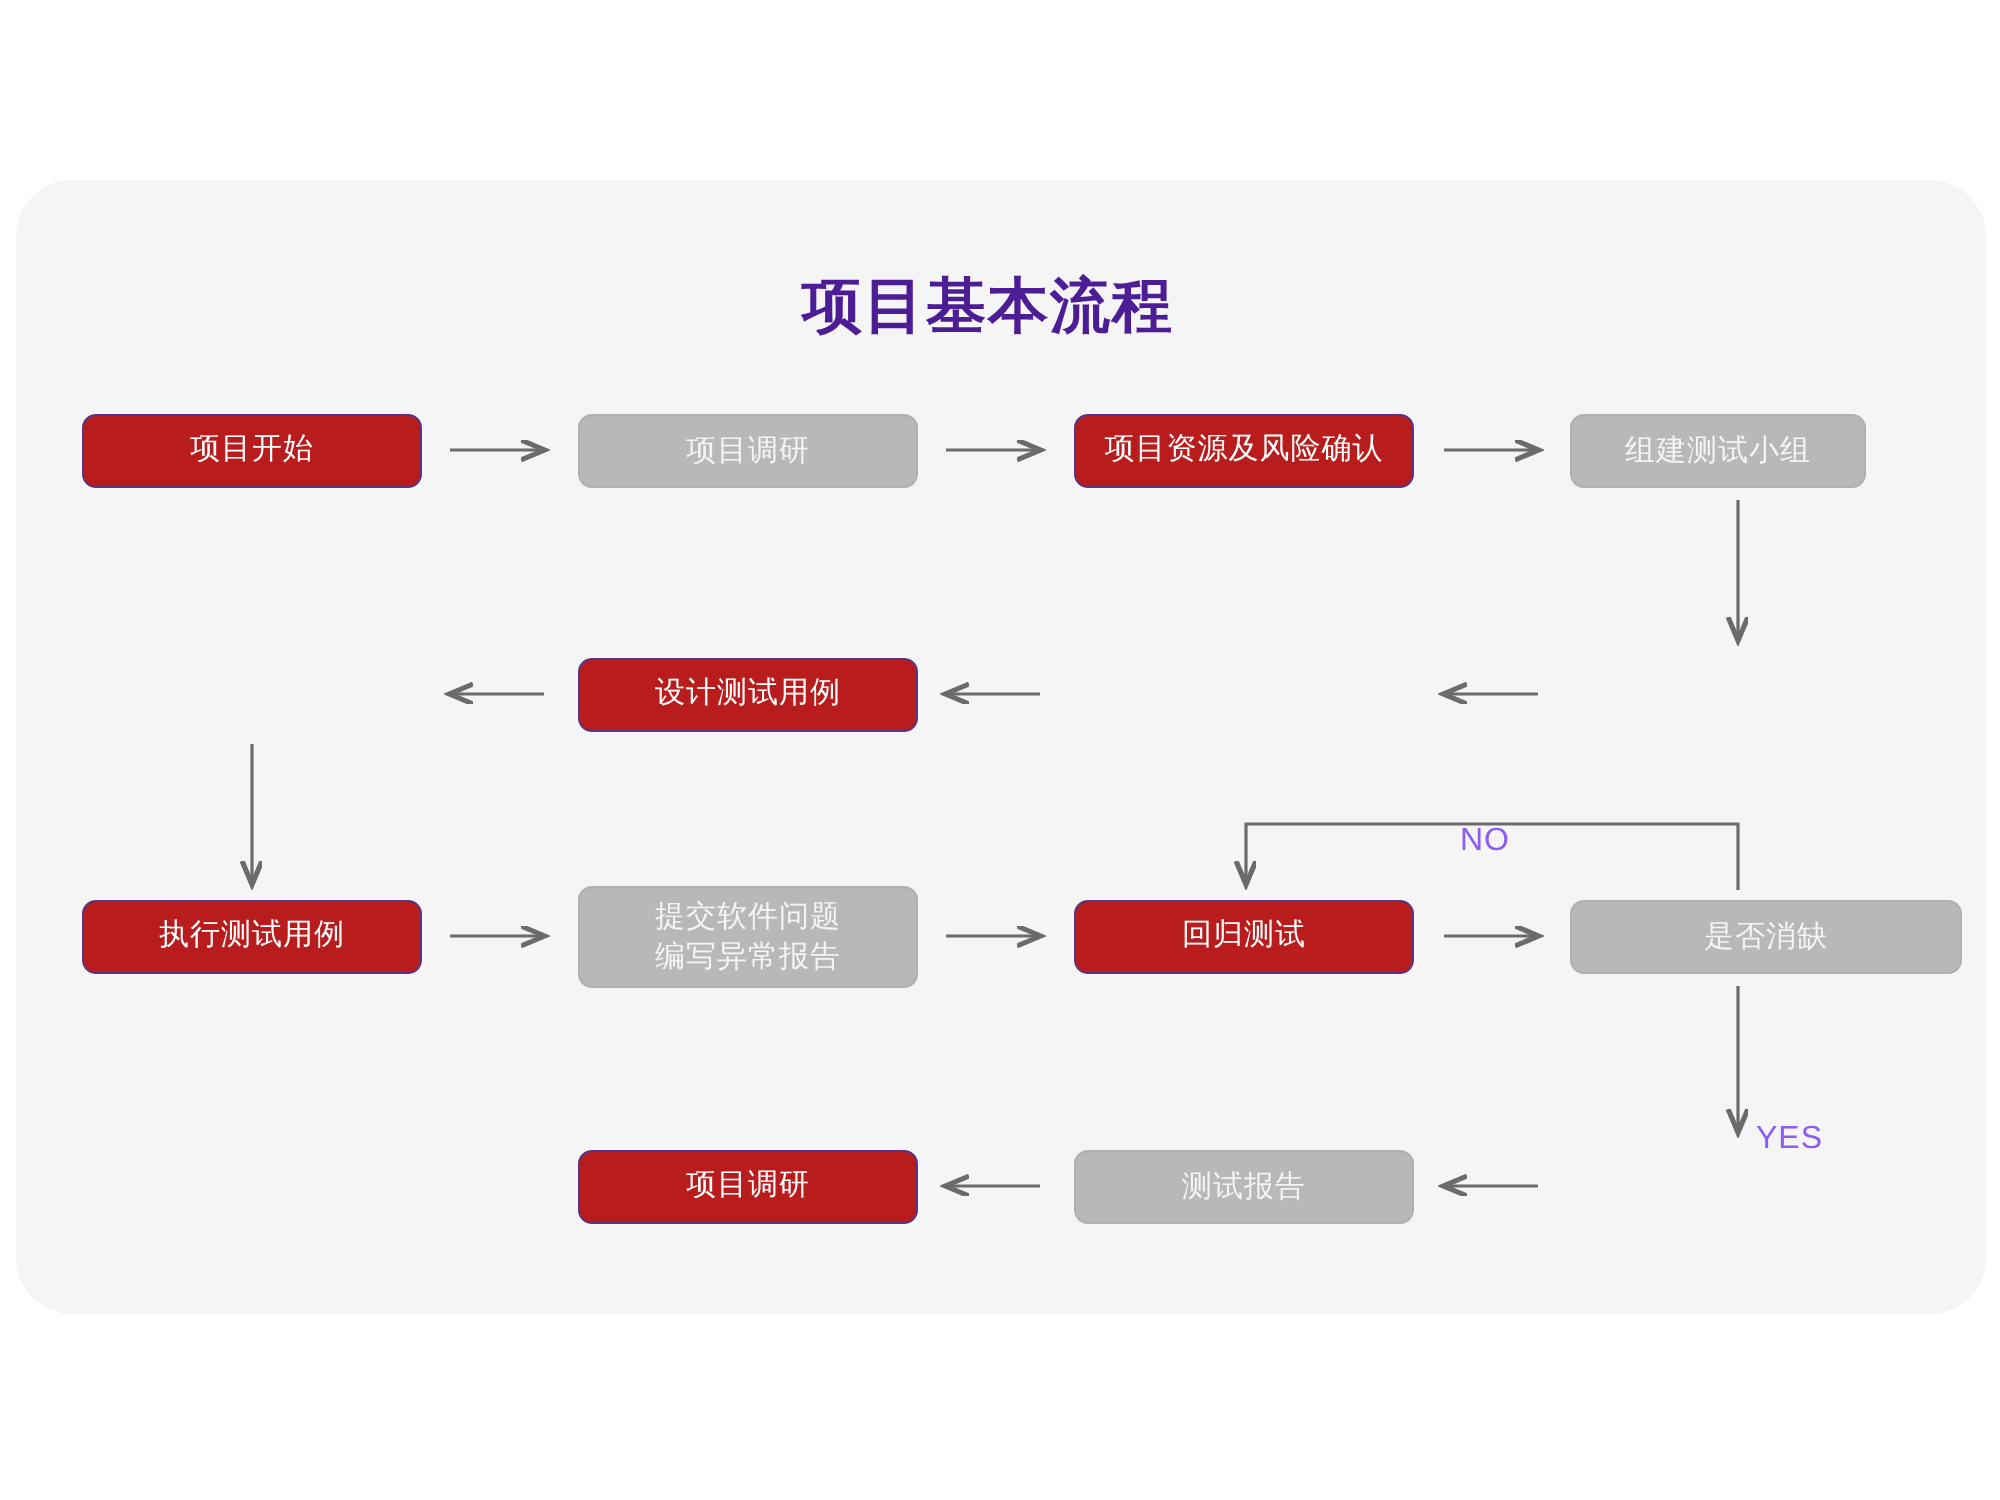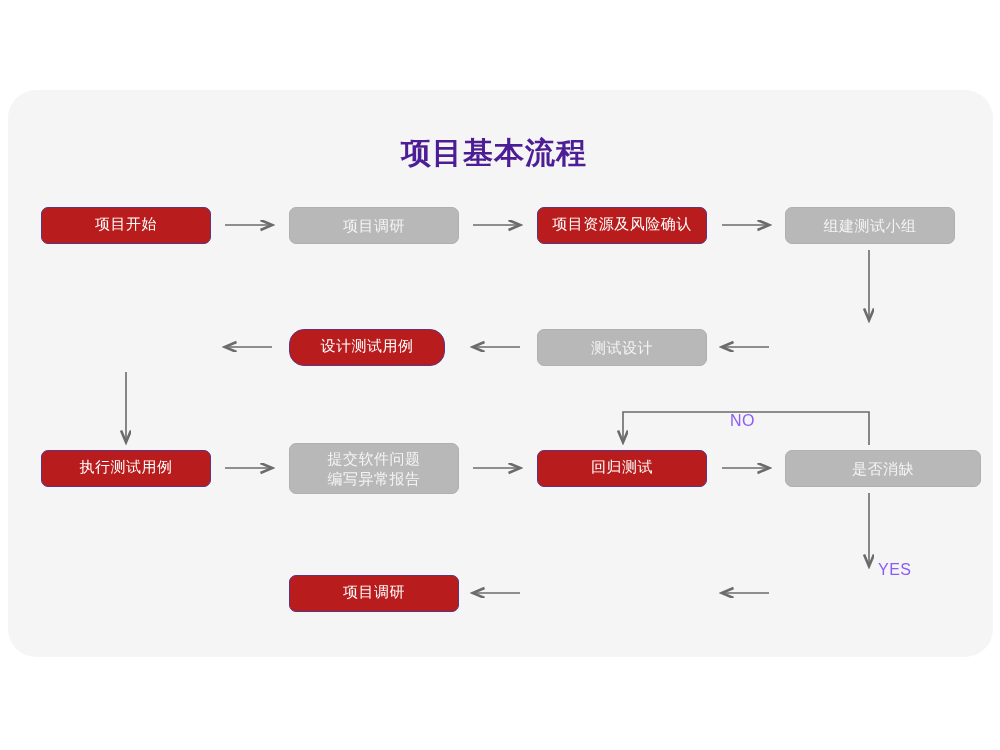--- a/index.html
+++ b/index.html
@@ -136,38 +136,38 @@
     <line x1="769" y1="593" x2="722" y2="593" marker-end="url(#arrowL)"></line>
     <line x1="520" y1="593" x2="473" y2="593" marker-end="url(#arrowL)"></line>
   </svg>
 
   <div class="node purple" style="left:41px; top:207px; width:170px; height:37px;">项目开始</div>
 
   <div class="node gray" style="left:289px; top:207px; width:170px; height:37px;">项目调研</div>
 
   <div class="node purple" style="left:537px; top:207px; width:170px; height:37px;">项目资源及风险确认</div>
 
-  <div class="node gray" style="left:785px; top:207px; width:170px; height:37px;">组建测试小组</div>
+  <div class="node gray" style="left:785px; top:207px; width:148px; height:37px;">组建测试小组</div>
 
 
-  <div class="node purple" style="left:289px; top:329px; width:156px; height:37px;border-radius:15px;">设计测试用例</div>
+  <div class="node purple" style="left:289px; top:329px; width:170px; height:37px;">设计测试用例</div>
 
-  <div class="node gray" style="left:537px; top:329px; width:170px; height:37px;">测试设计</div>
 
 
   <div class="node purple" style="left:41px; top:450px; width:170px; height:37px;">执行测试用例</div>
 
   <div class="node gray" style="left:289px; top:443px; width:170px; height:51px;">提交软件问题
 编写异常报告</div>
 
   <div class="node purple" style="left:537px; top:450px; width:170px; height:37px;">回归测试</div>
 
   <div class="node gray" style="left:785px; top:450px; width:196px; height:37px;">是否消缺</div>
 
   <div class="node purple" style="left:289px; top:575px; width:170px; height:37px;">项目调研</div>
 
+  <div class="node gray" style="left:537px; top:575px; width:170px; height:37px;">测试报告</div>
 
 
   <div class="edge-label" style="left:730px; top:412px;">NO</div>
 
   <div class="edge-label" style="left:878px; top:521px;margin-top:40px;">YES</div>
 
 </div>
 
 </body></html>

